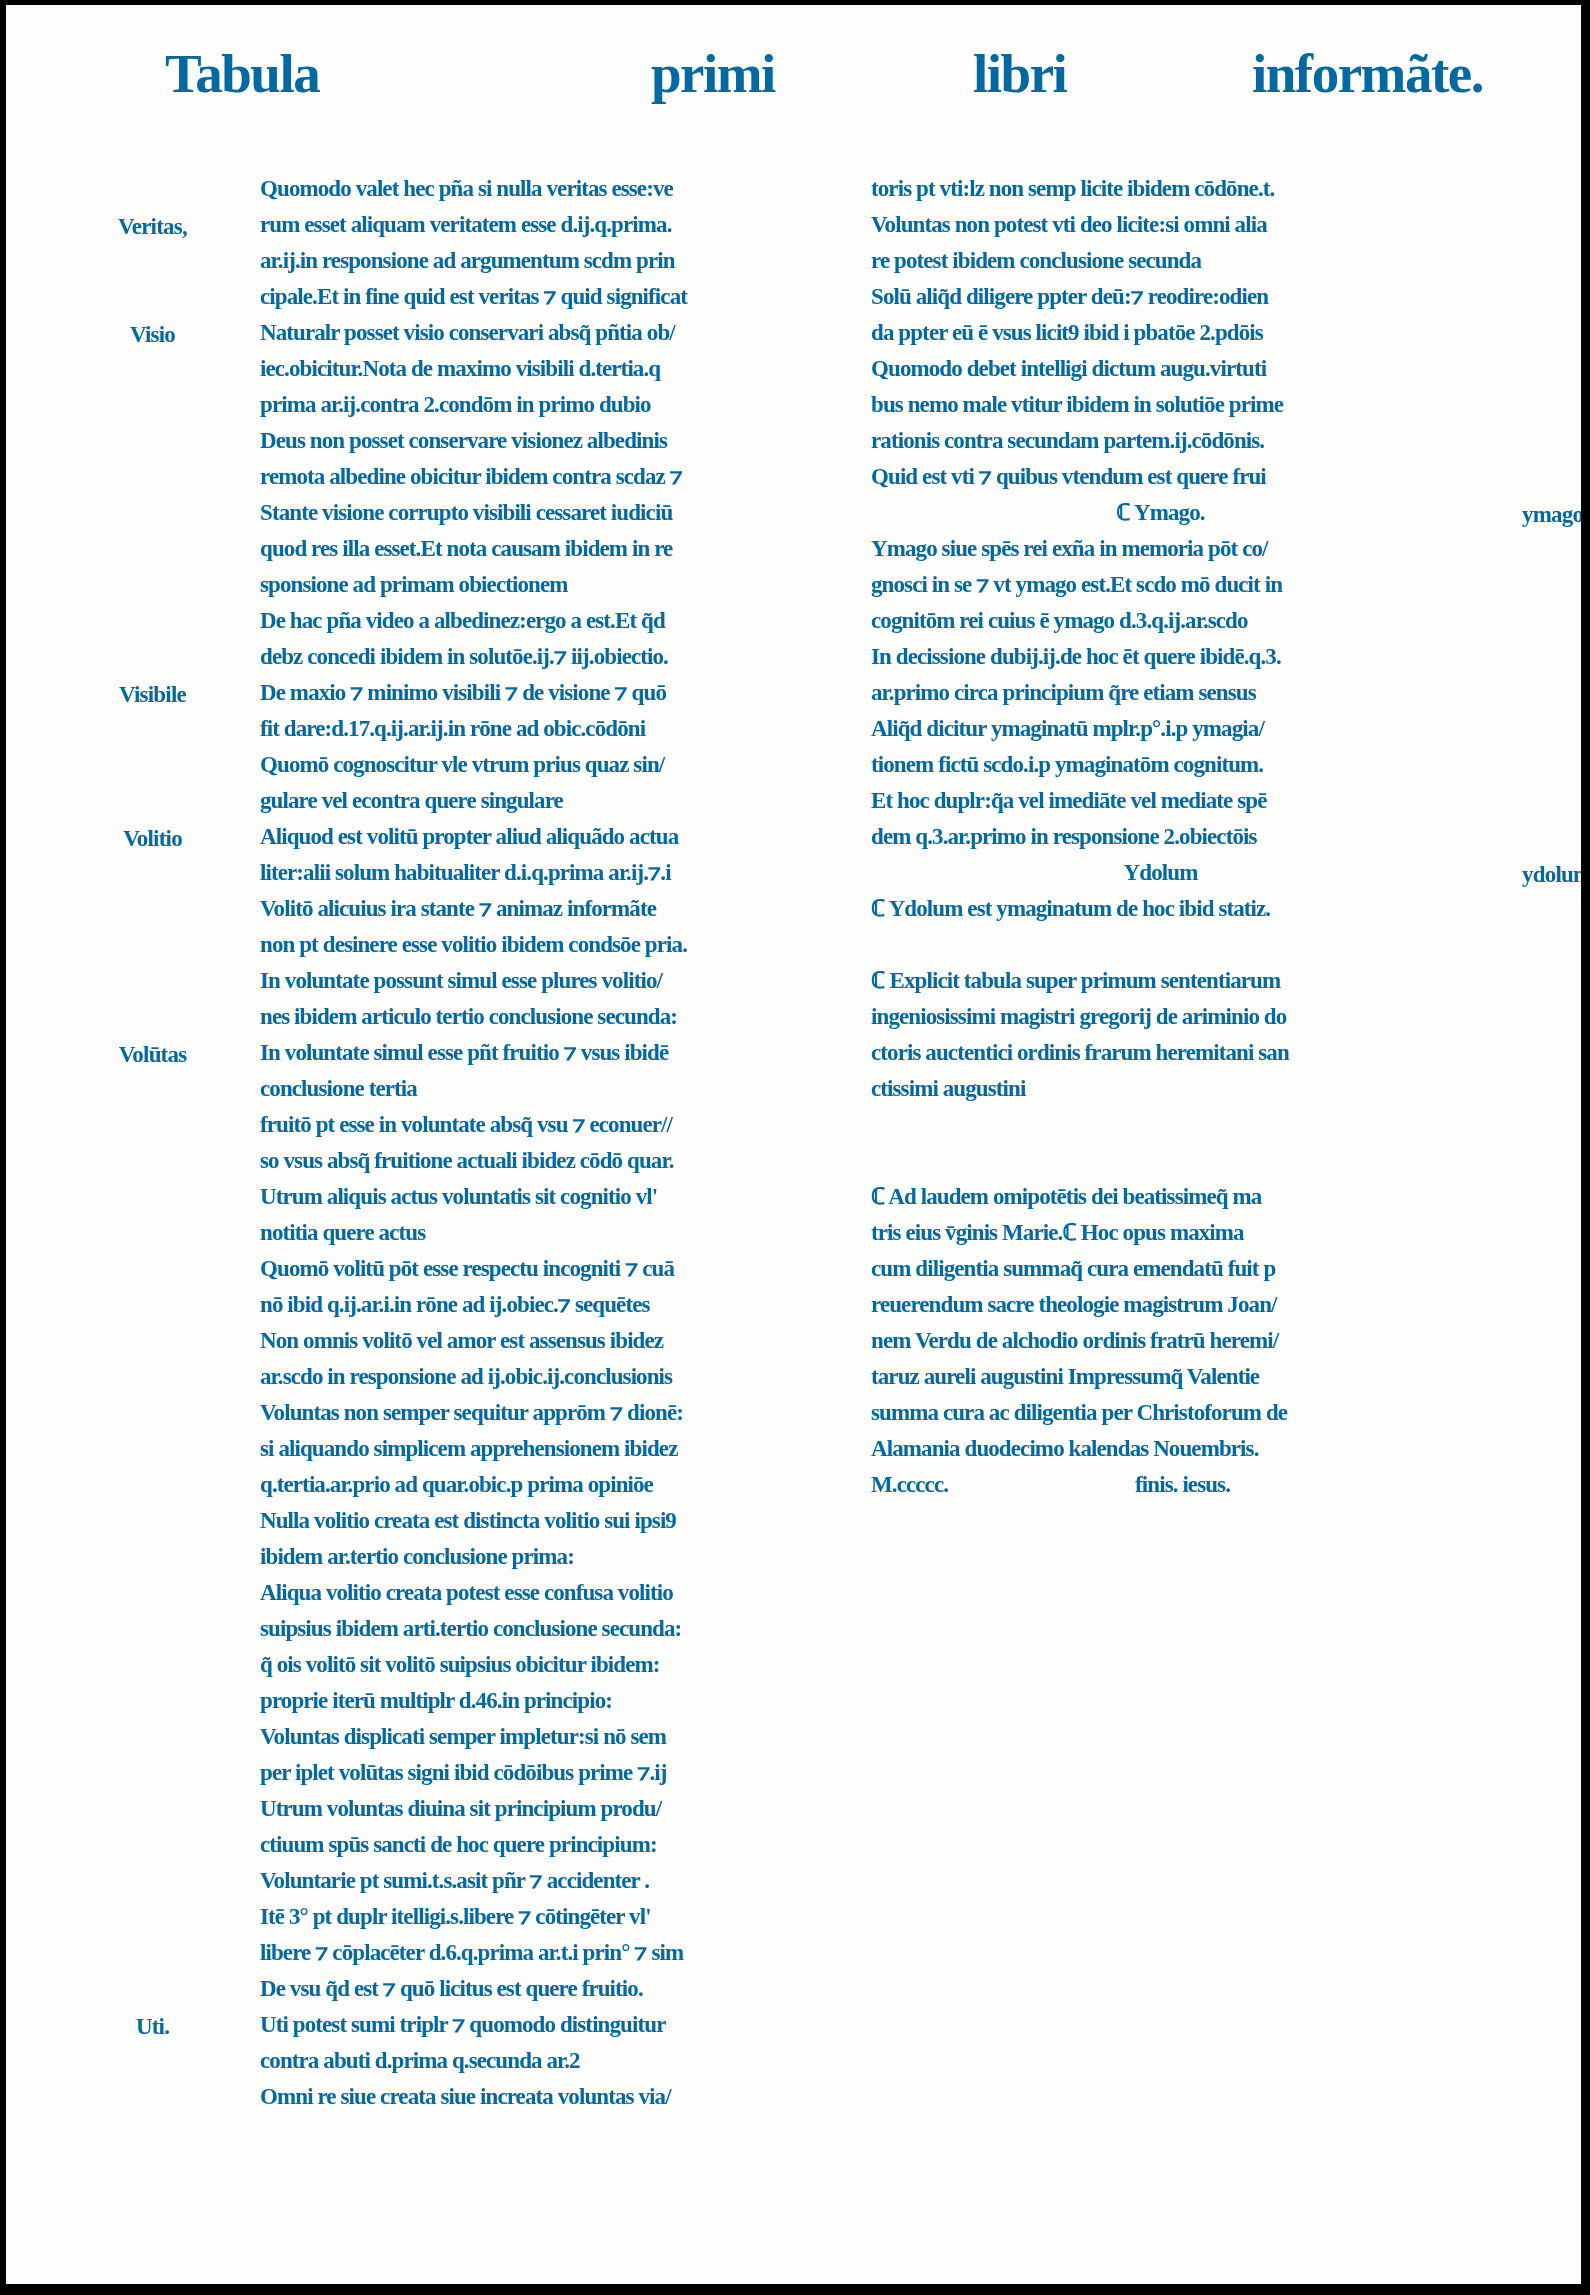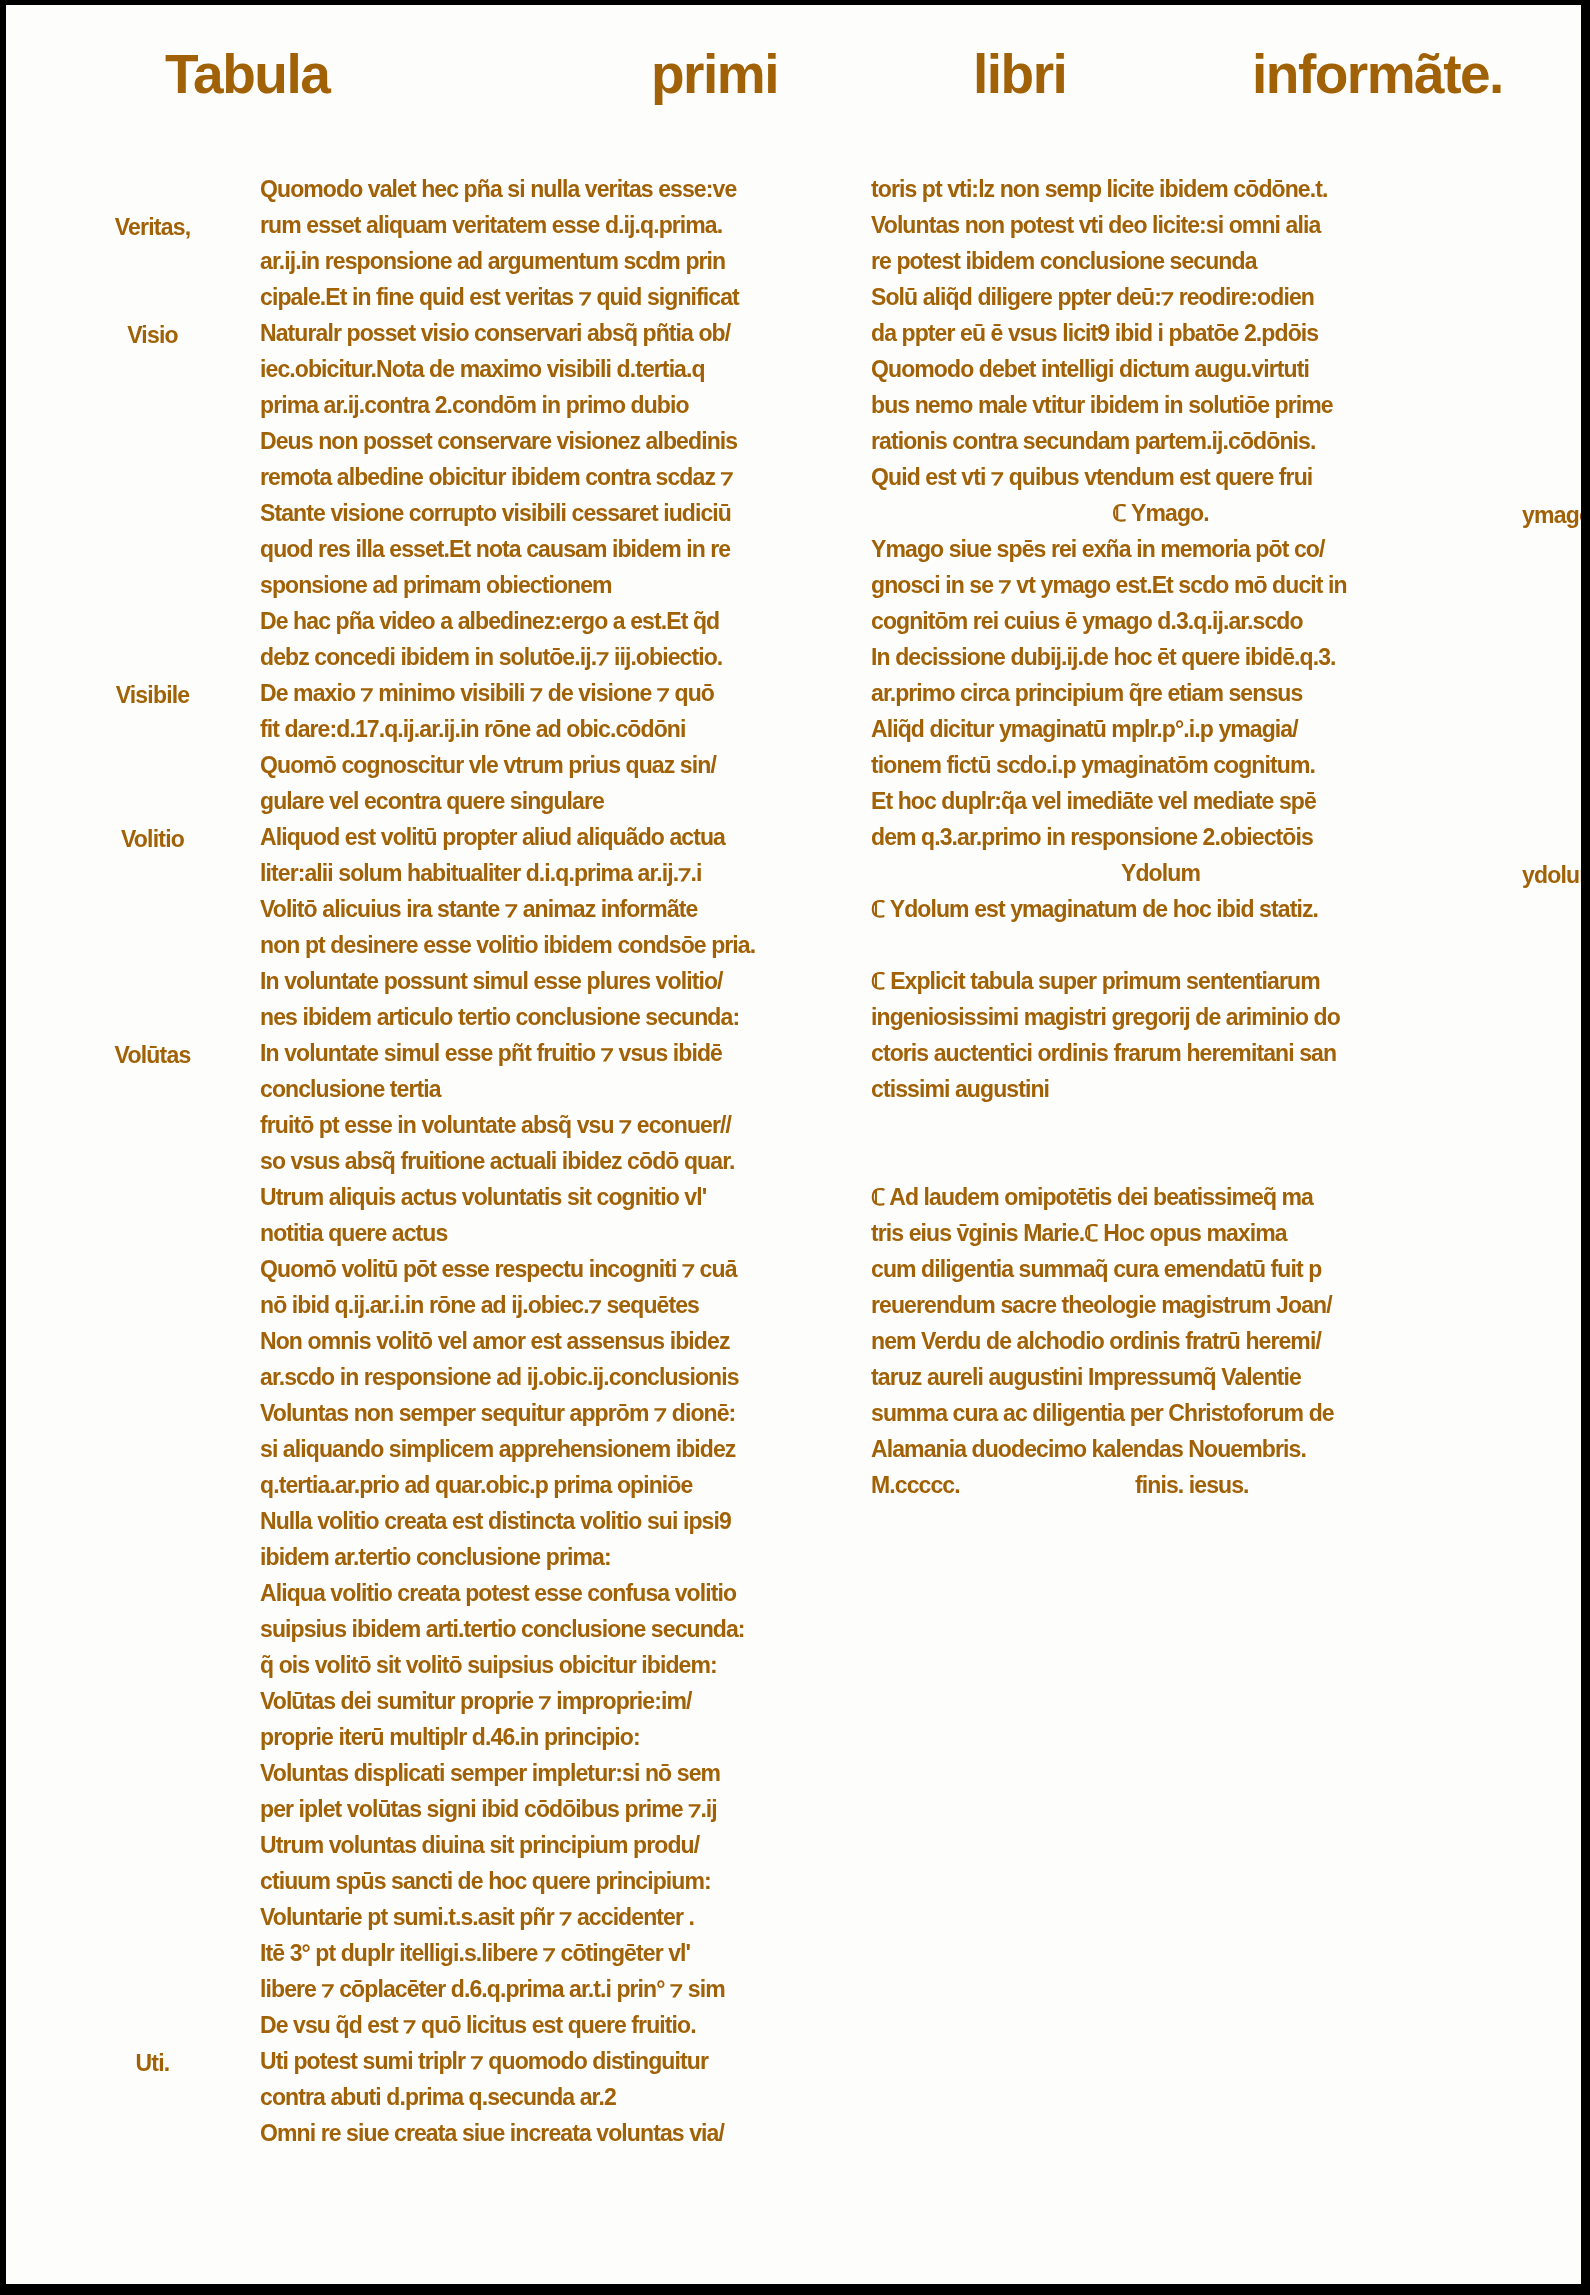--- a/index.html
+++ b/index.html
@@ -6,22 +6,22 @@
   .page{
     position:relative;
     width:1591px;height:2295px;
     background:#fdfdfb;
     box-sizing:border-box;
     border-top:5.3px solid #000;
     border-left:6.9px solid #000;
     border-right:10px solid #000;
     border-bottom:11.5px solid #000;
     overflow:hidden;
-    font-family:Liberation Sans, sans-serif;
-    color:#a16207;
+    font-family:Liberation Serif, serif;
+    color:#0369a1;
   }
   .title-row{
     position:absolute;top:37px;left:153px;width:1299px;height:76px;
   }
   .title-word{
     position:absolute;top:0;
     font-size:55px;font-weight:bold;letter-spacing:-1.5px;white-space:nowrap;
   }
   .tw0{left:6.1px;}
   .tw1{left:484px;margin-left:8px;}
@@ -100,21 +100,20 @@
       <div class="line"><span class="txt">Non omnis volitō vel amor est assensus ibidez</span></div>
       <div class="line"><span class="txt">ar.scdo in responsione ad ij.obic.ij.conclusionis</span></div>
       <div class="line"><span class="txt">Voluntas non semper sequitur apprōm ⁊ dionē:</span></div>
       <div class="line"><span class="txt">si aliquando simplicem apprehensionem ibidez</span></div>
       <div class="line"><span class="txt">q.tertia.ar.prio ad quar.obic.p prima opiniōe</span></div>
       <div class="line"><span class="txt">Nulla volitio creata est distincta volitio sui ipsi9</span></div>
       <div class="line"><span class="txt">ibidem ar.tertio conclusione prima:</span></div>
       <div class="line"><span class="txt">Aliqua volitio creata potest esse confusa volitio</span></div>
       <div class="line"><span class="txt">suipsius ibidem arti.tertio conclusione secunda:</span></div>
       <div class="line"><span class="txt">q̃ ois volitō sit volitō suipsius obicitur ibidem:</span></div>
-      <div class="line"><span class="txt">Volūtas dei sumitur proprie ⁊ improprie:im/</span></div>
       <div class="line"><span class="txt">proprie iterū multiplr d.46.in principio:</span></div>
       <div class="line"><span class="txt">Voluntas displicati semper impletur:si nō sem</span></div>
       <div class="line"><span class="txt">per iplet volūtas signi ibid cōdōibus prime ⁊.ij</span></div>
       <div class="line"><span class="txt">Utrum voluntas diuina sit principium produ/</span></div>
       <div class="line"><span class="txt">ctiuum spūs sancti de hoc quere principium:</span></div>
       <div class="line"><span class="txt">Voluntarie pt sumi.t.s.asit pñr ⁊ accidenter .</span></div>
       <div class="line"><span class="txt">Itē 3° pt duplr itelligi.s.libere ⁊ cōtingēter vl'</span></div>
       <div class="line"><span class="txt">libere ⁊ cōplacēter d.6.q.prima ar.t.i prin° ⁊ sim</span></div>
       <div class="line"><span class="txt">De vsu q̃d est ⁊ quō licitus est quere fruitio.</span></div>
       <div class="line"><span class="margin-label">Uti.</span><span class="txt">Uti potest sumi triplr ⁊ quomodo distinguitur</span></div>

